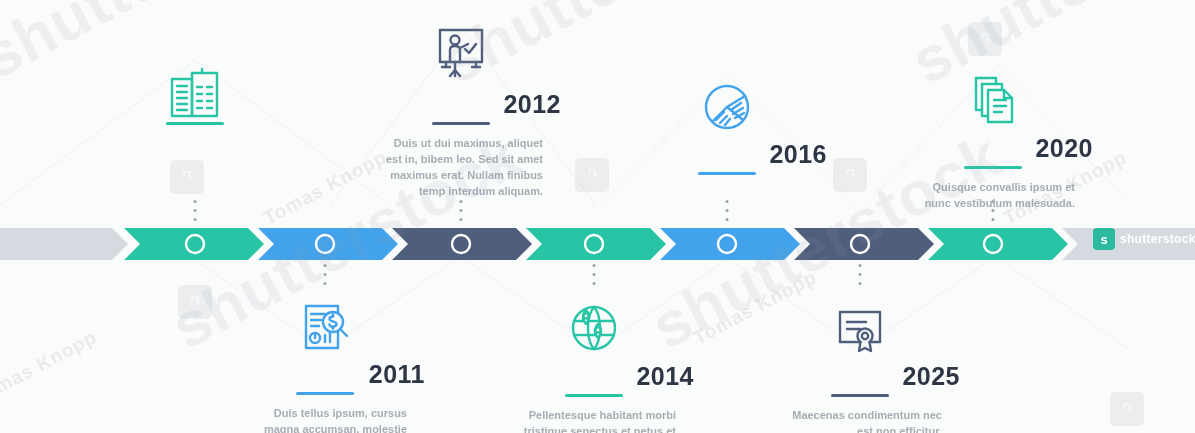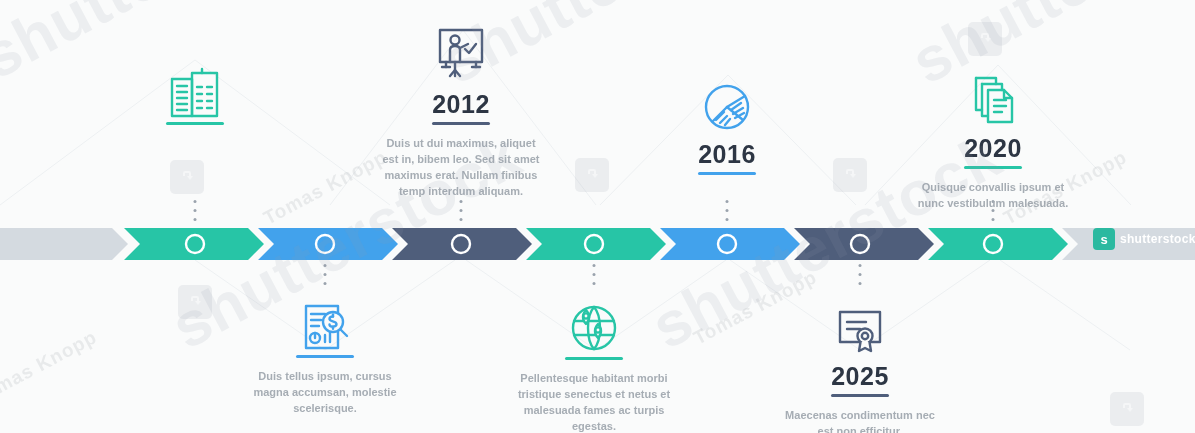--- a/index.html
+++ b/index.html
@@ -11,21 +11,21 @@
   }
   #stage { position: relative; width: 1195px; height: 433px; background: #fafbfb; }
 
   
   .bg-lines { position: absolute; inset: 0; z-index: 0; pointer-events: none; }
 
   
   .timeline-bar { position: absolute; left: 0; top: 228px; width: 1195px; height: 32px; z-index: 2; }
 
   
-  .milestone { position: absolute; width: 200px; z-index: 3; text-align: center; }
+  .milestone { position: absolute; width: 200px; z-index: 3; text-align: right; }
   .milestone.top  { }
   .milestone.bottom { }
 
   .m-icon { height: 62px; display: flex; align-items: flex-end; justify-content: center; }
   .m-icon svg { display: block; }
 
   .m-year {
     font-size: 25px; font-weight: bold; color: #2d3644;
     letter-spacing: 0.5px; line-height: 30px; margin-top: 7px;
   }
@@ -241,20 +241,21 @@
         <path d="M 18 36 L 18 31"></path>
         <line x1="28" y1="40" x2="28" y2="33"></line>
         <line x1="33" y1="40" x2="33" y2="29"></line>
         <circle cx="36" cy="20" r="10" fill="#fafbfb"></circle>
         <path d="M 36 14.5 C 33.5 14.5 32.5 15.8 32.5 17 C 32.5 19.8 39.5 18.8 39.5 22 C 39.5 23.4 38.3 24.6 36 24.6 C 33.8 24.6 32.5 23.5 32.5 22.4"></path>
         <line x1="36" y1="12.5" x2="36" y2="14.6"></line>
         <line x1="36" y1="24.6" x2="36" y2="26.8"></line>
         <line x1="43.5" y1="27.5" x2="50" y2="34"></line>
       </svg>
     </div>
+    <div class="m-year">2011</div>
     <div class="m-rule" style="background:#42a2ec;"></div>
     <div class="m-desc">Duis tellus ipsum, cursus magna accumsan, molestie scelerisque.</div>
   </div>
 
   <div class="dots" style="left:594px; top:264px; height:26px;">
     <i></i>
       <i></i>
       <i></i>
   </div>
   <div class="milestone bottom" style="left:494px; top:292px;">
@@ -264,20 +265,21 @@
         <path d="M 7 19 L 47 19"></path>
         <path d="M 7 33 L 47 33"></path>
         <path d="M 27 5 C 19 14 19 38 27 47"></path>
         <path d="M 27 5 C 35 14 35 38 27 47"></path>
         <path d="M 19 8 C 15 12 15 18 19 22 C 23 18 23 12 19 8 Z" fill="#fafbfb"></path>
         <circle cx="19" cy="14" r="2.6" fill="#fafbfb"></circle>
         <path d="M 31 22 C 27 26 27 32 31 36 C 35 32 35 26 31 22 Z" fill="#fafbfb"></path>
         <circle cx="31" cy="28" r="2.6" fill="#fafbfb"></circle>
       </svg>
     </div>
+    <div class="m-year">2014</div>
     <div class="m-rule" style="background:#27c5a6;"></div>
     <div class="m-desc">Pellentesque habitant morbi tristique senectus et netus et malesuada fames ac turpis egestas.</div>
   </div>
 
   <div class="dots" style="left:860px; top:264px; height:26px;">
     <i></i>
       <i></i>
       <i></i>
   </div>
   <div class="milestone bottom" style="left:760px; top:292px;">

